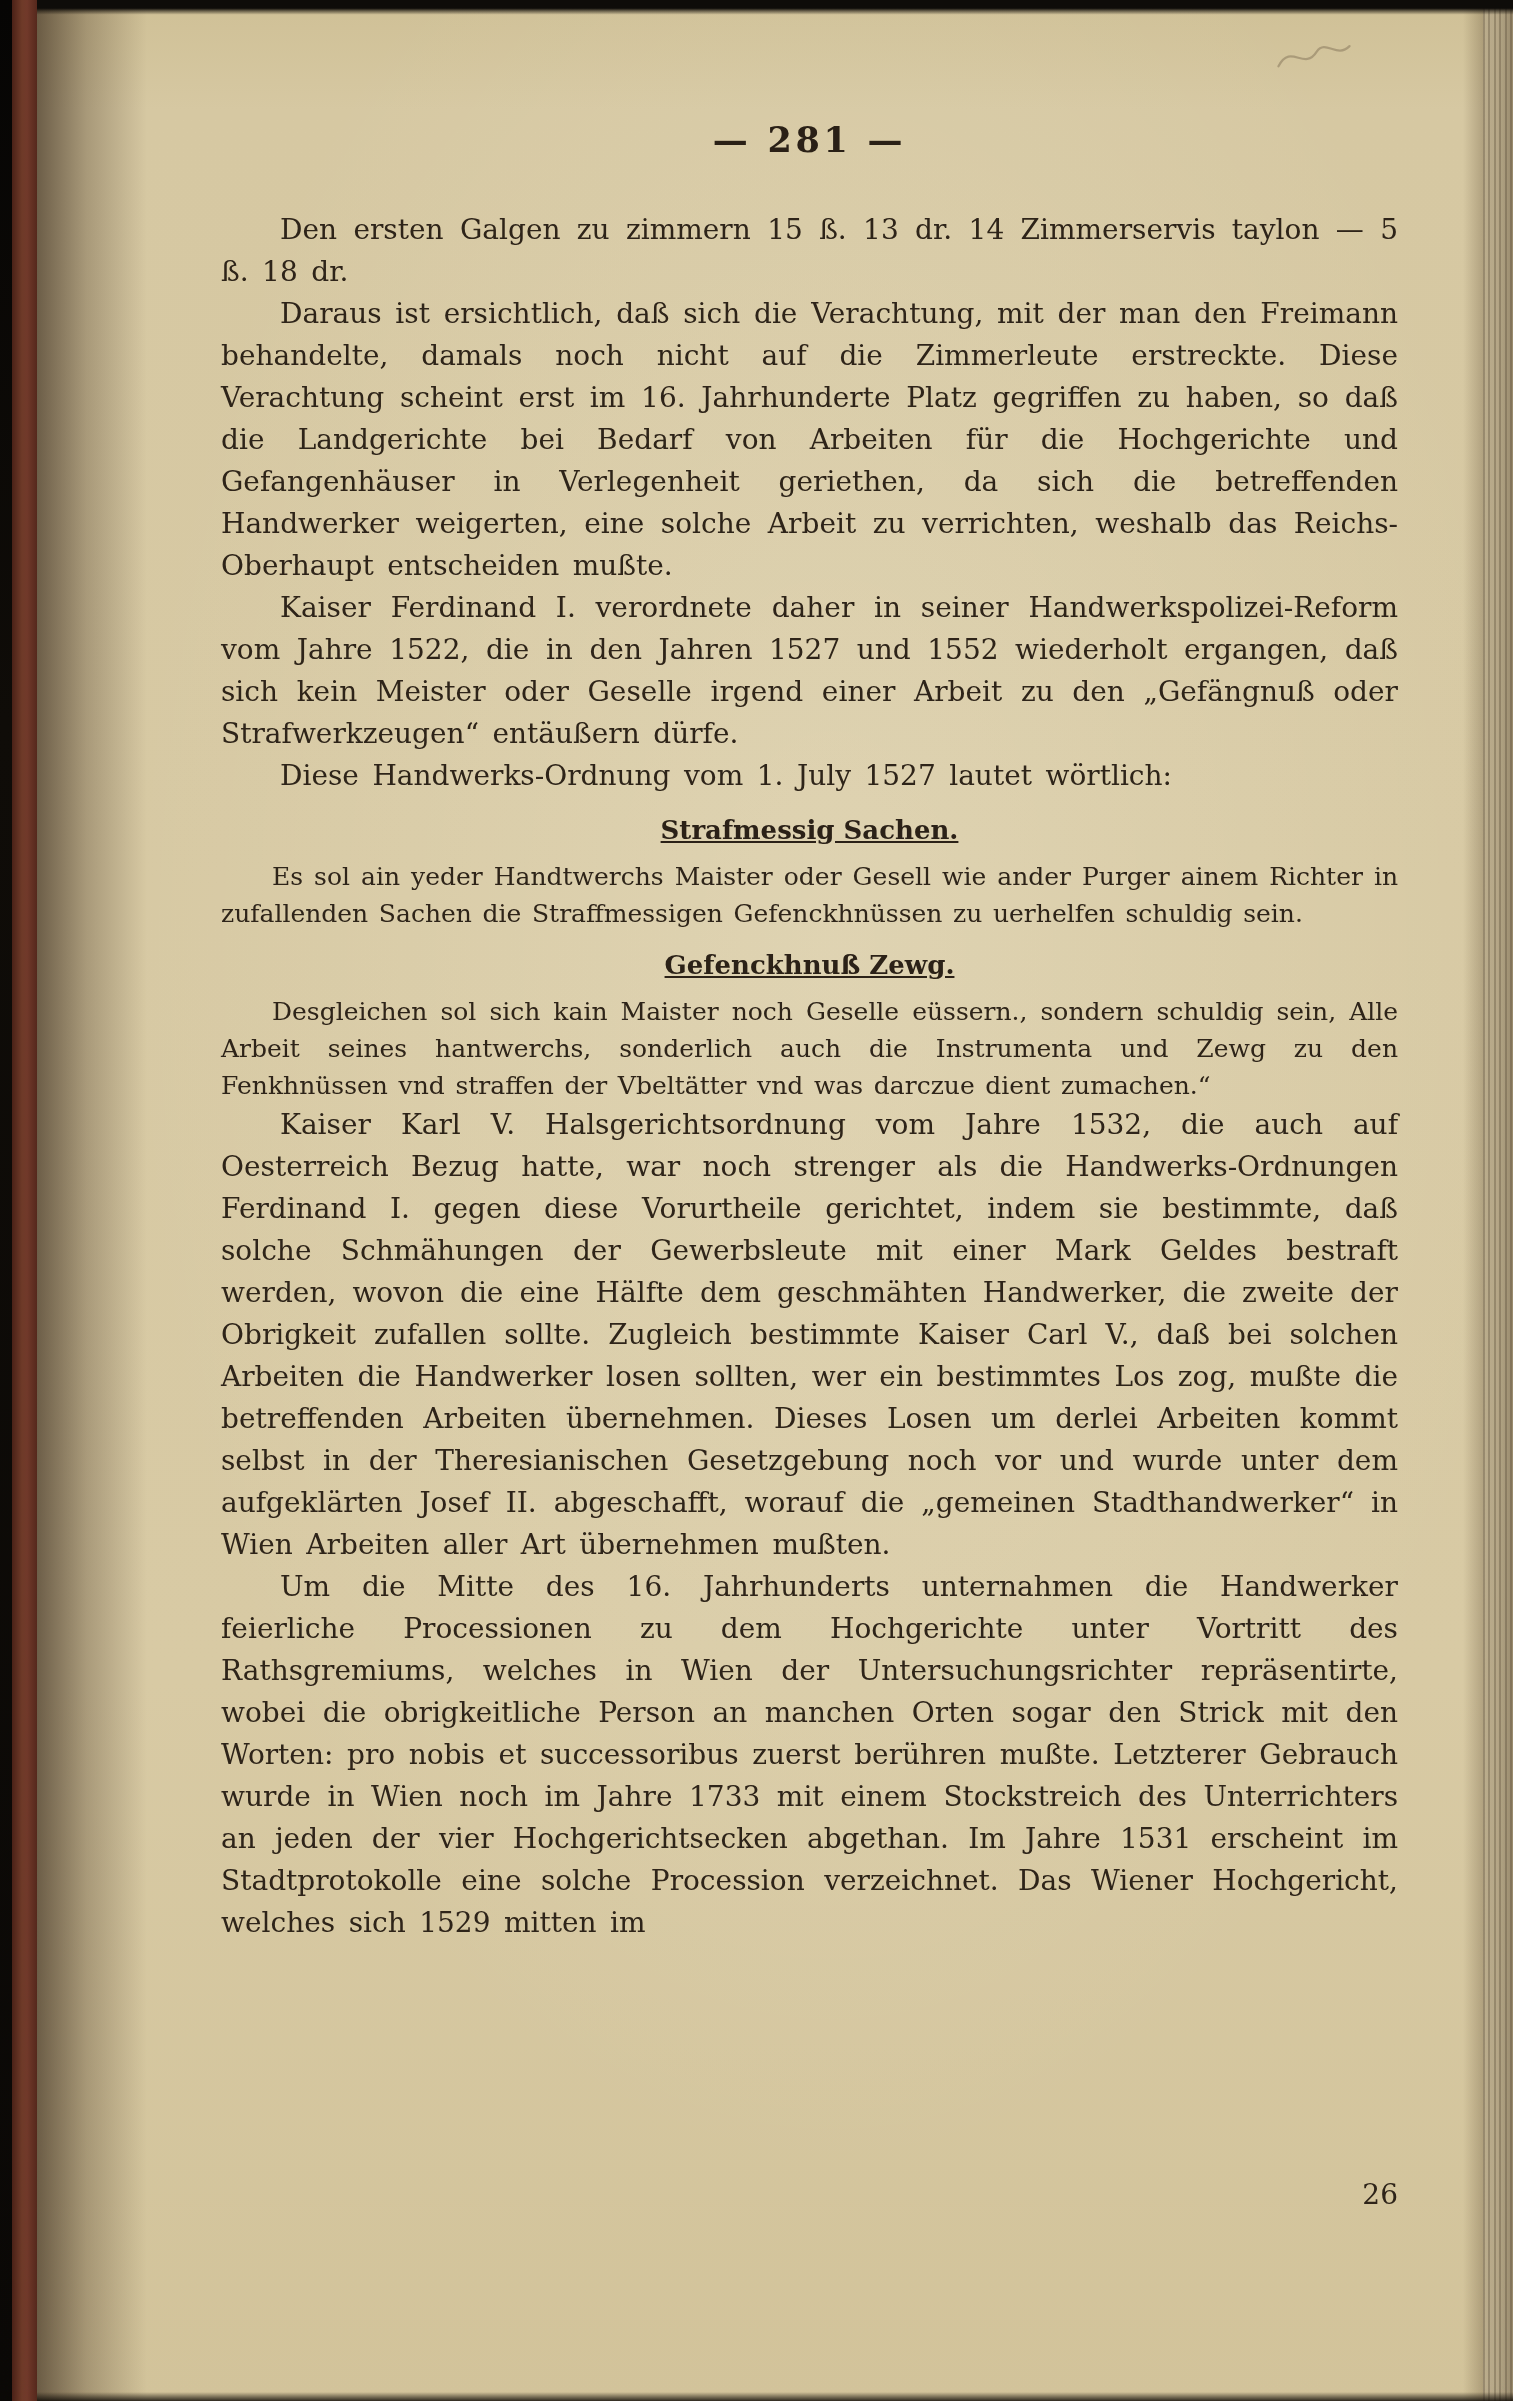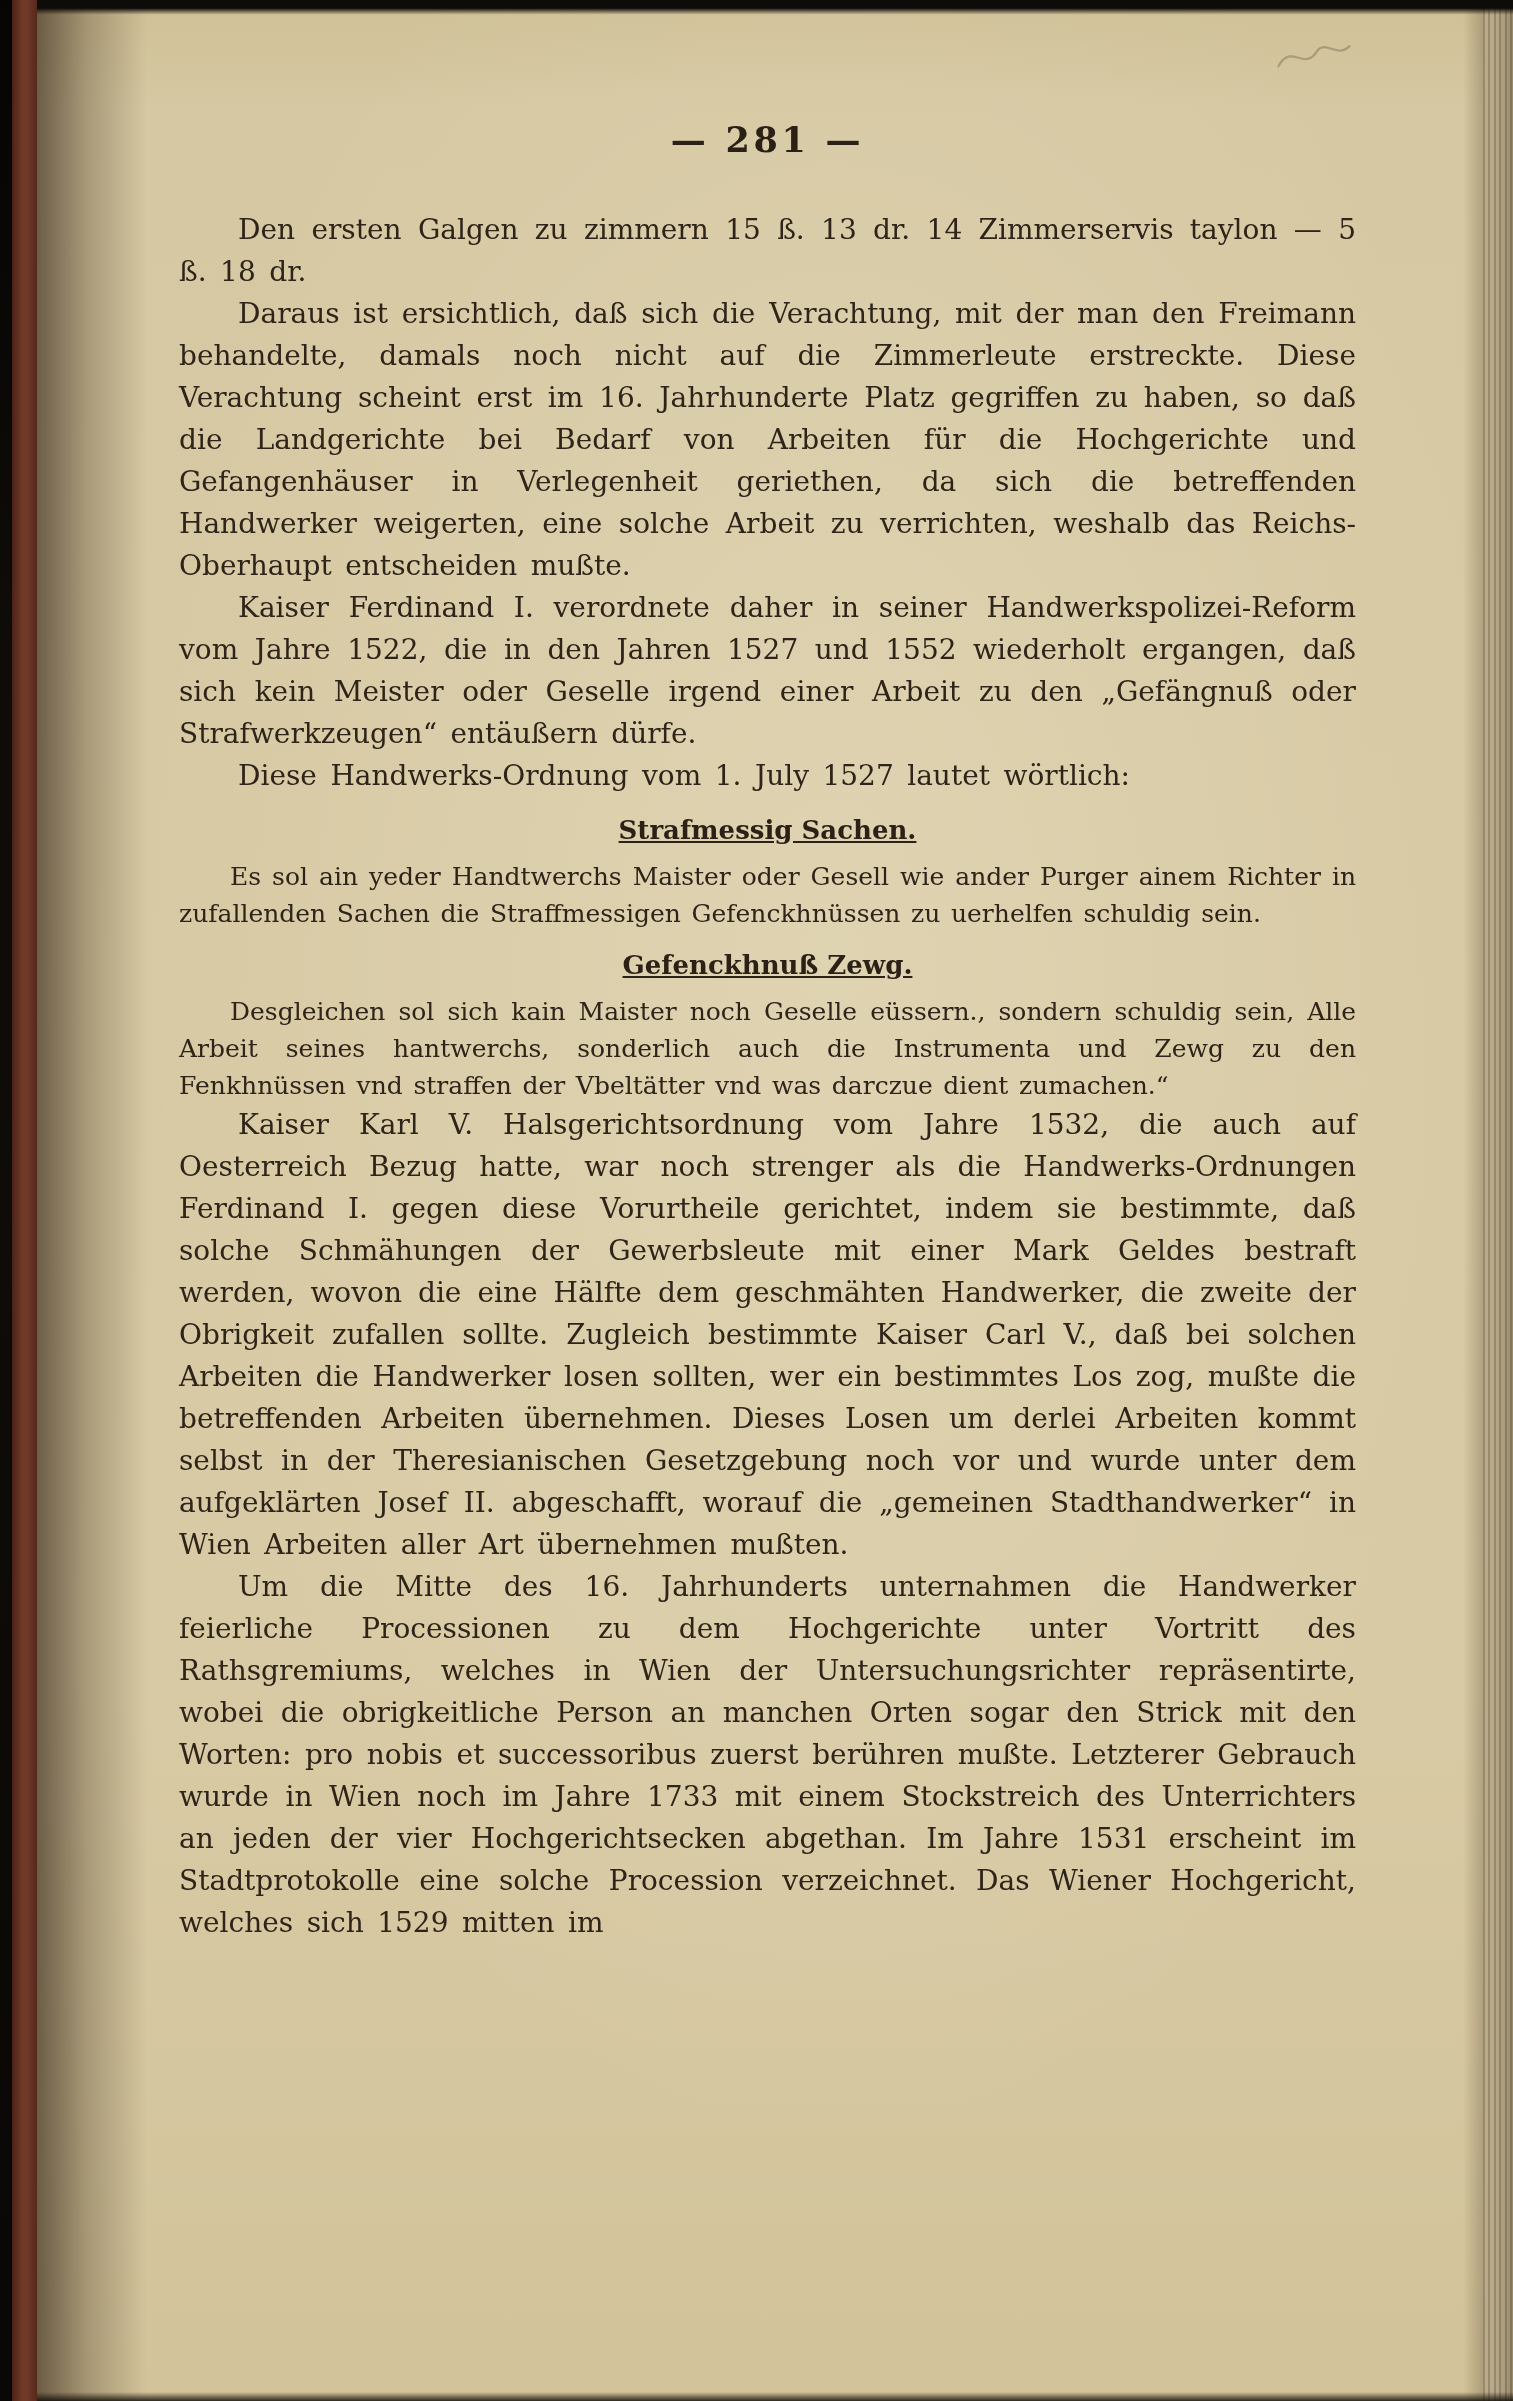--- a/index.html
+++ b/index.html
@@ -63,20 +63,21 @@
   }
   
   .squiggle {
     position: absolute; left: 1273px; top: 35px; z-index: 3;
     opacity: 0.55;
   }
 
   .paper {
     position: absolute; inset: 0; z-index: 2;
     color: #2c2218;
+    margin-left: 42px;
   }
   .page-header {
     position: absolute;
     left: 179px; width: 1177px;
     top: 119px;
     text-align: center;
     font-size: 35px;
     font-weight: bold;
     letter-spacing: 3.7px;
     color: #2a2016;
@@ -141,20 +142,21 @@
         <p class="block body">Kaiser Ferdinand I. verordnete daher in seiner Handwerkspolizei-Reform vom Jahre 1522, die in den Jahren 1527 und 1552 wiederholt ergangen, daß sich kein Meister oder Geselle irgend einer Arbeit zu den „Gefängnuß oder Strafwerkzeugen“ entäußern dürfe.</p>
         <p class="block body">Diese Handwerks-Ordnung vom 1. July 1527 lautet wörtlich:</p>
         <p class="block heading">Strafmessig Sachen.</p>
         <p class="block small">Es sol ain yeder Handtwerchs Maister oder Gesell wie ander Purger ainem Richter in zufallenden Sachen die Straffmessigen Gefenckhnüssen zu uerhelfen schuldig sein.</p>
         <p class="block heading">Gefenckhnuß Zewg.</p>
         <p class="block small">Desgleichen sol sich kain Maister noch Geselle eüssern., sondern schuldig sein, Alle Arbeit seines hantwerchs, sonderlich auch die Instrumenta und Zewg zu den Fenkhnüssen vnd straffen der Vbeltätter vnd was darczue dient zumachen.“</p>
         <p class="block body">Kaiser Karl V. Halsgerichtsordnung vom Jahre 1532, die auch auf Oesterreich Bezug hatte, war noch strenger als die Handwerks-Ordnungen Ferdinand I. gegen diese Vorurtheile gerichtet, indem sie bestimmte, daß solche Schmähungen der Gewerbsleute mit einer Mark Geldes bestraft werden, wovon die eine Hälfte dem geschmähten Handwerker, die zweite der Obrigkeit zufallen sollte. Zugleich bestimmte Kaiser Carl V., daß bei solchen Arbeiten die Handwerker losen sollten, wer ein bestimmtes Los zog, mußte die betreffenden Arbeiten übernehmen. Dieses Losen um derlei Arbeiten kommt selbst in der Theresianischen Gesetzgebung noch vor und wurde unter dem aufgeklärten Josef II. abgeschafft, worauf die „gemeinen Stadthandwerker“ in Wien Arbeiten aller Art übernehmen mußten.</p>
         <p class="block body">Um die Mitte des 16. Jahrhunderts unternahmen die Handwerker feierliche Processionen zu dem Hochgerichte unter Vortritt des Rathsgremiums, welches in Wien der Untersuchungsrichter repräsentirte, wobei die obrigkeitliche Person an manchen Orten sogar den Strick mit den Worten: pro nobis et successoribus zuerst berühren mußte. Letzterer Gebrauch wurde in Wien noch im Jahre 1733 mit einem Stockstreich des Unterrichters an jeden der vier Hochgerichtsecken abgethan. Im Jahre 1531 erscheint im Stadtprotokolle eine solche Procession verzeichnet. Das Wiener Hochgericht, welches sich 1529 mitten im</p>
       </div>
 
+    <div class="page-footer">26</div>
   </div>
 
   <div class="top-edge"></div>
   <div class="spine-black"></div>
   <div class="spine-red"></div>
   <div class="bottom-edge"></div>
 
 </div>
 
 

